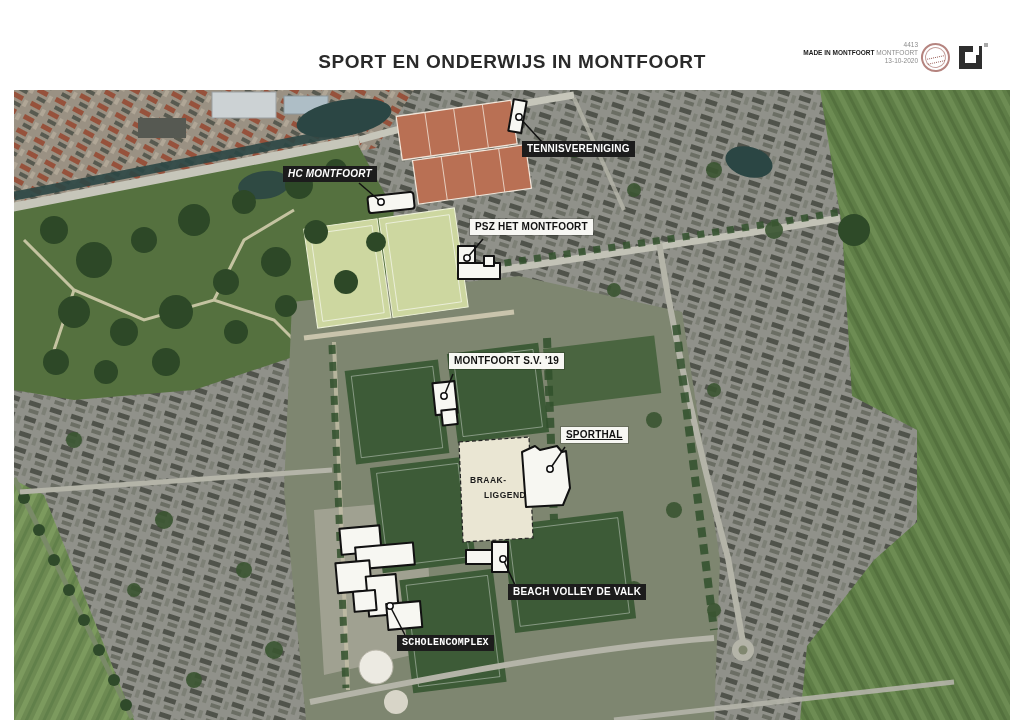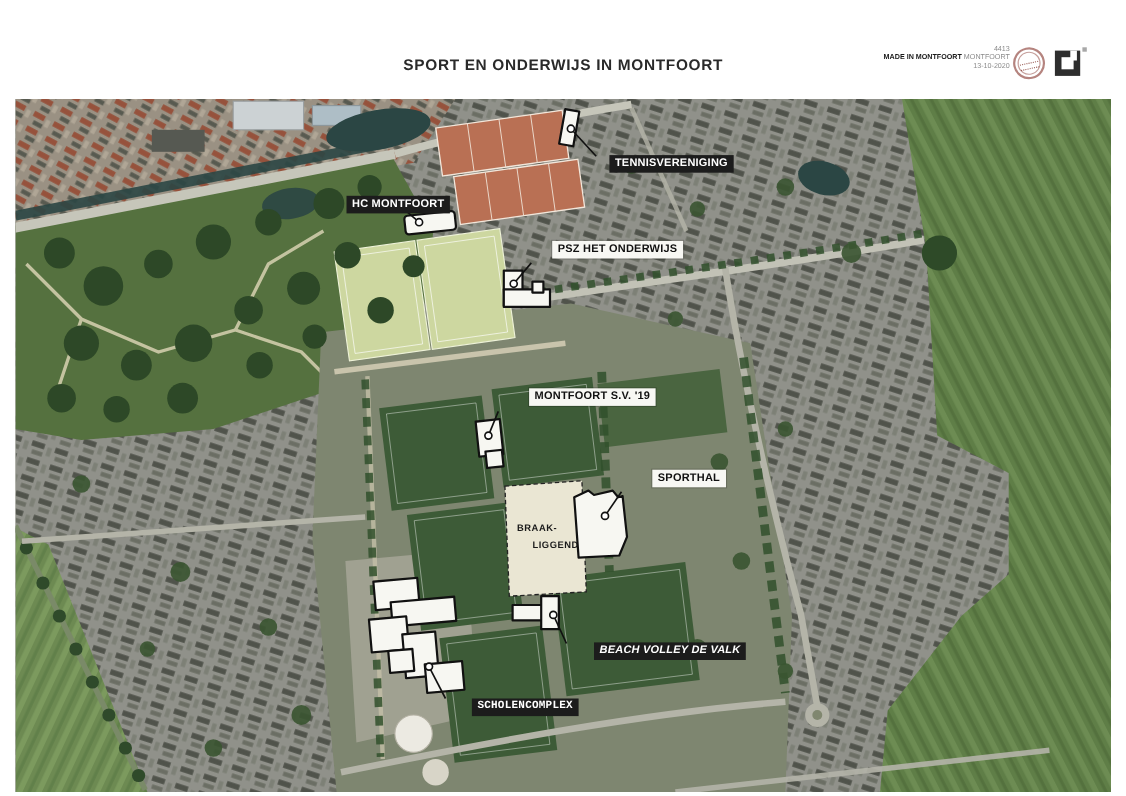--- a/index.html
+++ b/index.html
@@ -1,38 +1,38 @@
 <!DOCTYPE html>
 <html><head>
 <meta charset="utf-8">
 <style>
   html,body{margin:0;padding:0;}
   body{width:1024px;height:724px;background:#ffffff;position:relative;overflow:hidden;
        font-family:"Liberation Sans",sans-serif;}
   .title{position:absolute;top:51px;left:0;width:100%;text-align:center;
-         font-size:14px;font-weight:bold;letter-spacing:.6px;color:#2a2a2a;}
+         font-size:19px;font-weight:bold;letter-spacing:.6px;color:#2a2a2a;}
   
   .stampblock{position:absolute;top:41px;right:106px;text-align:right;
               font-size:6.5px;line-height:8px;color:#8b8b8b;}
   .stampblock .b{color:#1a1a1a;font-weight:bold;}
   .seal{position:absolute;top:43px;left:921px;width:29px;height:29px;border-radius:50%;
         border:2px solid rgba(150,80,72,.7);transform:rotate(-12deg);box-sizing:border-box;}
   .seal:before{content:"";position:absolute;inset:2px;border:1px solid rgba(150,80,72,.55);border-radius:50%;}
   .seal i{position:absolute;top:12px;left:4px;right:4px;border-top:1px dotted rgba(140,70,62,.85);}
   .seal i+i{top:17px;}
   .logo{position:absolute;top:42px;left:959px;width:28px;height:28px;}
   .logo .sq{position:absolute;left:0;top:4px;width:23px;height:23px;background:#2e2e2e;}
   .logo .hole{position:absolute;left:6px;top:10px;width:11px;height:11px;background:#fff;}
   .logo .notch{position:absolute;left:14px;top:4px;width:6px;height:9px;background:#fff;}
   .logo .dot{position:absolute;left:25px;top:1px;width:4px;height:4px;background:#a8a8a8;}
   
   .map{position:absolute;left:14px;top:90px;width:996px;height:630px;background:#8f9086;overflow:hidden;}
   .map svg{position:absolute;left:0;top:0;}
   .label{position:absolute;font-weight:bold;font-size:10px;line-height:12px;
-         padding:2px 5px;letter-spacing:.2px;white-space:nowrap;margin-left:32px;}
+         padding:2px 5px;letter-spacing:.2px;white-space:nowrap;}
   .label.dark{background:#1c1c1c;color:#ffffff;}
   .label.light{background:#f7f7f3;color:#111111;box-shadow:0 0 0 1px rgba(0,0,0,.18);}
 </style>
 </head>
 <body>
 
 <div class="title">SPORT EN ONDERWIJS IN MONTFOORT</div>
 
 <div class="stampblock">
   <div>4413</div>
@@ -273,19 +273,19 @@
         <circle cx="367" cy="112" r="3.2"></circle>
         <circle cx="453" cy="168" r="3.2"></circle>
     <circle cx="430" cy="306" r="3.2"></circle>
         <circle cx="536" cy="379" r="3.2"></circle>
         <circle cx="489" cy="469" r="3.2"></circle>
     <circle cx="376" cy="516" r="3.2"></circle>
   </g>
 </svg>
 
   <div class="label dark" style="left:508px;top:51px;">TENNISVERENIGING</div>
-  <div class="label dark" style="left:269px;top:88px;">HC MONTFOORT</div>
-  <div class="label light" style="left:456px;top:129px;">PSZ HET ONDERWIJS</div>
+  <div class="label dark" style="left:269px;top:76px;font-style:italic;">HC MONTFOORT</div>
+  <div class="label light" style="left:456px;top:129px;">PSZ HET MONTFOORT</div>
   <div class="label light" style="left:435px;top:263px;text-align:right;">MONTFOORT S.V. '19</div>
-  <div class="label light" style="left:547px;top:337px;">SPORTHAL</div>
-  <div class="label dark" style="left:494px;top:494px;font-style:italic;">BEACH VOLLEY DE VALK</div>
+  <div class="label light" style="left:547px;top:337px;text-decoration:underline;">SPORTHAL</div>
+  <div class="label dark" style="left:494px;top:494px;">BEACH VOLLEY DE VALK</div>
   <div class="label dark" style="left:383px;top:545px;font-family:Liberation Mono, monospace;">SCHOLENCOMPLEX</div>
 </div>
 
 </body></html>

